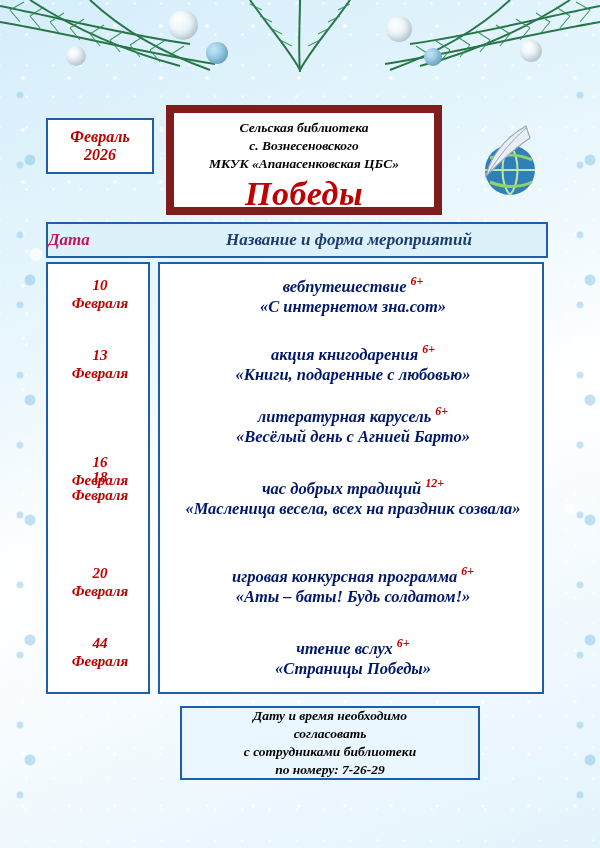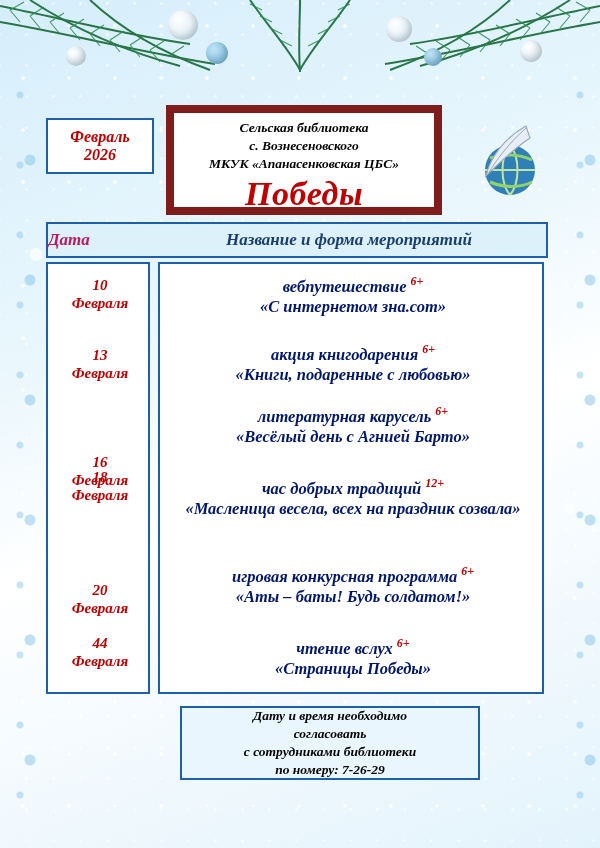--- a/index.html
+++ b/index.html
@@ -214,21 +214,21 @@
       <div>Февраля</div>
     </div>
     <div class="date-cell" style="top:141px;margin-top:48px;">
       <div>16</div>
       <div>Февраля</div>
     </div>
     <div class="date-cell" style="top:204px;">
       <div>18</div>
       <div>Февраля</div>
     </div>
-    <div class="date-cell" style="top:317px;">
+    <div class="date-cell" style="top:300px;">
       <div>20</div>
       <div>Февраля</div>
     </div>
     <div class="date-cell" style="top:370px;">
       <div>44</div>
       <div>Февраля</div>
     </div>
   </div>
 
   <div class="col-events">

